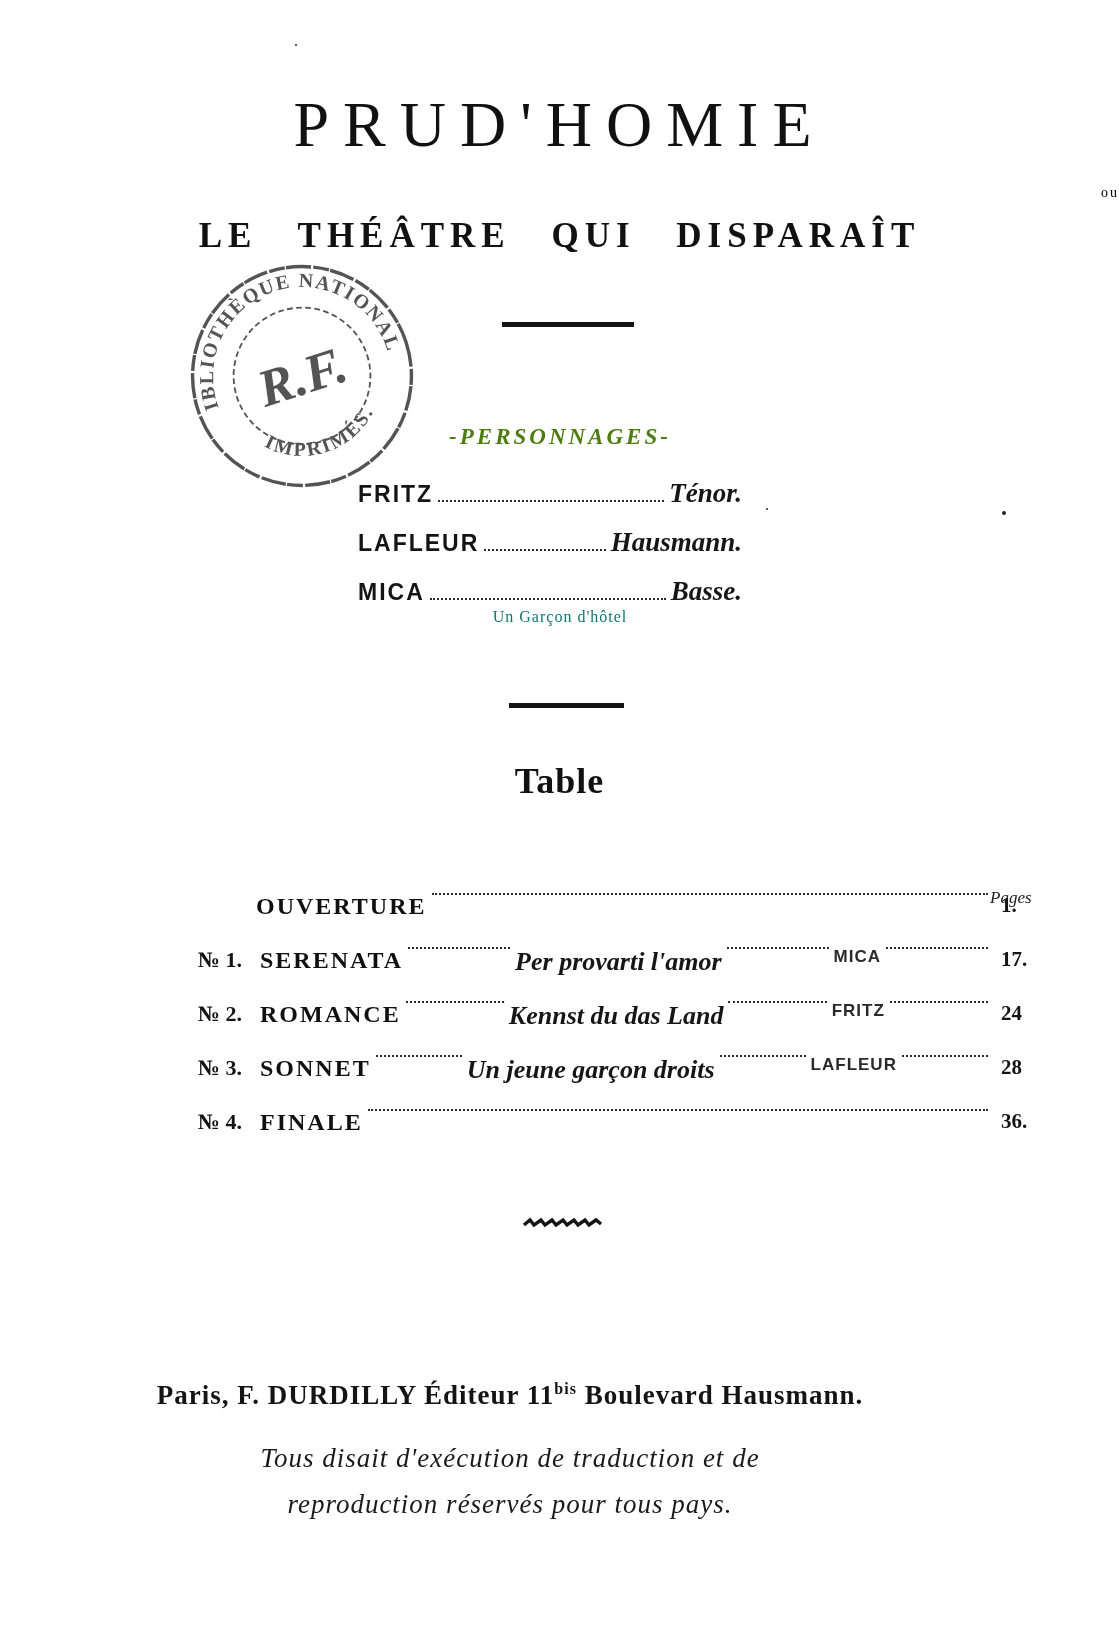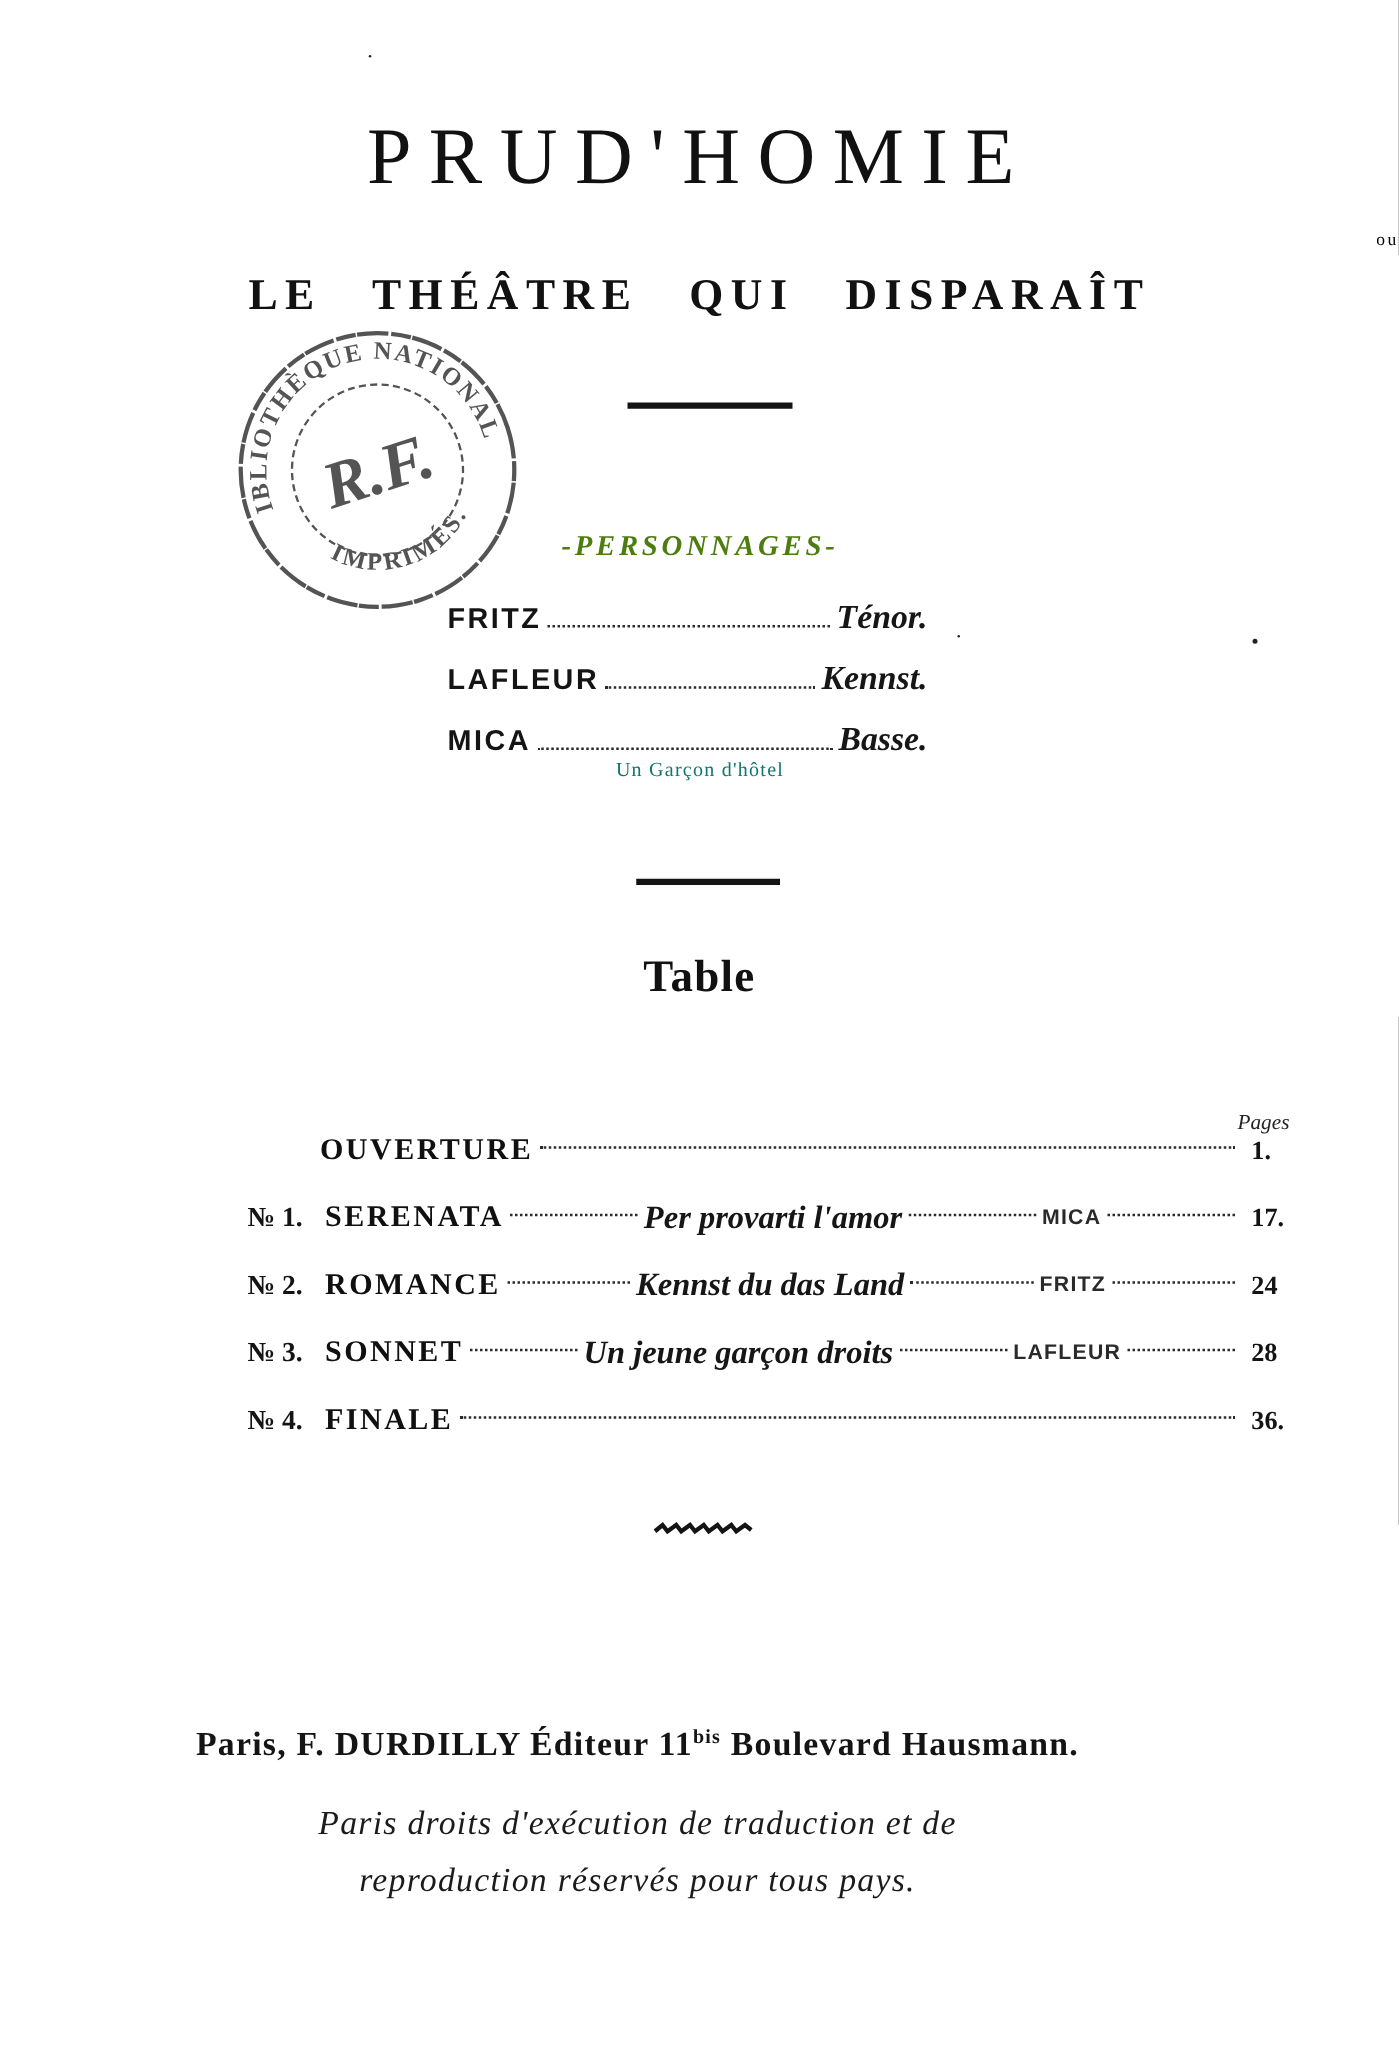--- a/index.html
+++ b/index.html
@@ -84,21 +84,21 @@
     font-size: 36px; font-weight: 700; letter-spacing: 1px; color: #111;
   }
   .pages-label {
     position: absolute; top: 860px; left: 990px;
     font-style: italic; font-size: 17px; color: #222; margin-top: 28px;
   }
   .toc {
     position: absolute; left: 198px; top: 893px; width: 845px;
   }
   .toc-row {
-    display: flex; align-items: center;
+    display: flex; align-items: flex-start;
     height: 54px;
   }
   .toc-num {
     width: 62px; flex: 0 0 62px;
     font-weight: 700; font-size: 22px; color: #141414;
   }
   .toc-title {
     font-weight: 700; font-size: 24px; letter-spacing: 2px; color: #101010;
   }
   .toc-sub {
@@ -168,21 +168,21 @@
 
   <div class="cast-list">
     <div class="cast-row">
       <span class="cast-name">FRITZ</span>
       <span class="leader"></span>
       <span class="cast-voice">Ténor.</span>
     </div>
     <div class="cast-row">
       <span class="cast-name">LAFLEUR</span>
       <span class="leader"></span>
-      <span class="cast-voice">Kennst.</span>
+      <span class="cast-voice">Hausmann.</span>
     </div>
     <div class="cast-row">
       <span class="cast-name">MICA</span>
       <span class="leader"></span>
       <span class="cast-voice">Basse.</span>
     </div>
   </div>
 
   <div class="extra-role">Un Garçon d'hôtel</div>
 
@@ -242,20 +242,20 @@
 
   </div>
 
   <svg class="squiggle" width="86" height="14" viewBox="0 0 86 14">
     <path d="M2,9 l6,-5 l4,5 l7,-5 l4,5 l7,-5 l4,5 l7,-5 l4,5 l7,-5 l4,5 l7,-5 l4,5 l7,-5 l5,4" fill="none" stroke="#141414" stroke-width="3.4"></path>
   </svg>
 
   <div class="publisher-line">
     <span>Paris, F. DURDILLY Éditeur 11</span><sup>bis</sup><span> Boulevard Hausmann.</span>
   </div>
-  <div class="rights-line1">Paris droits d'exécution de traduction et de</div>
+  <div class="rights-line1">Tous disait d'exécution de traduction et de</div>
   <div class="rights-line2">reproduction réservés pour tous pays.</div>
 
   <div class="speck speck-1"></div>
   <div class="speck speck-2"></div>
   <div class="speck speck-3"></div>
 
 </div>
 
 </body></html>

